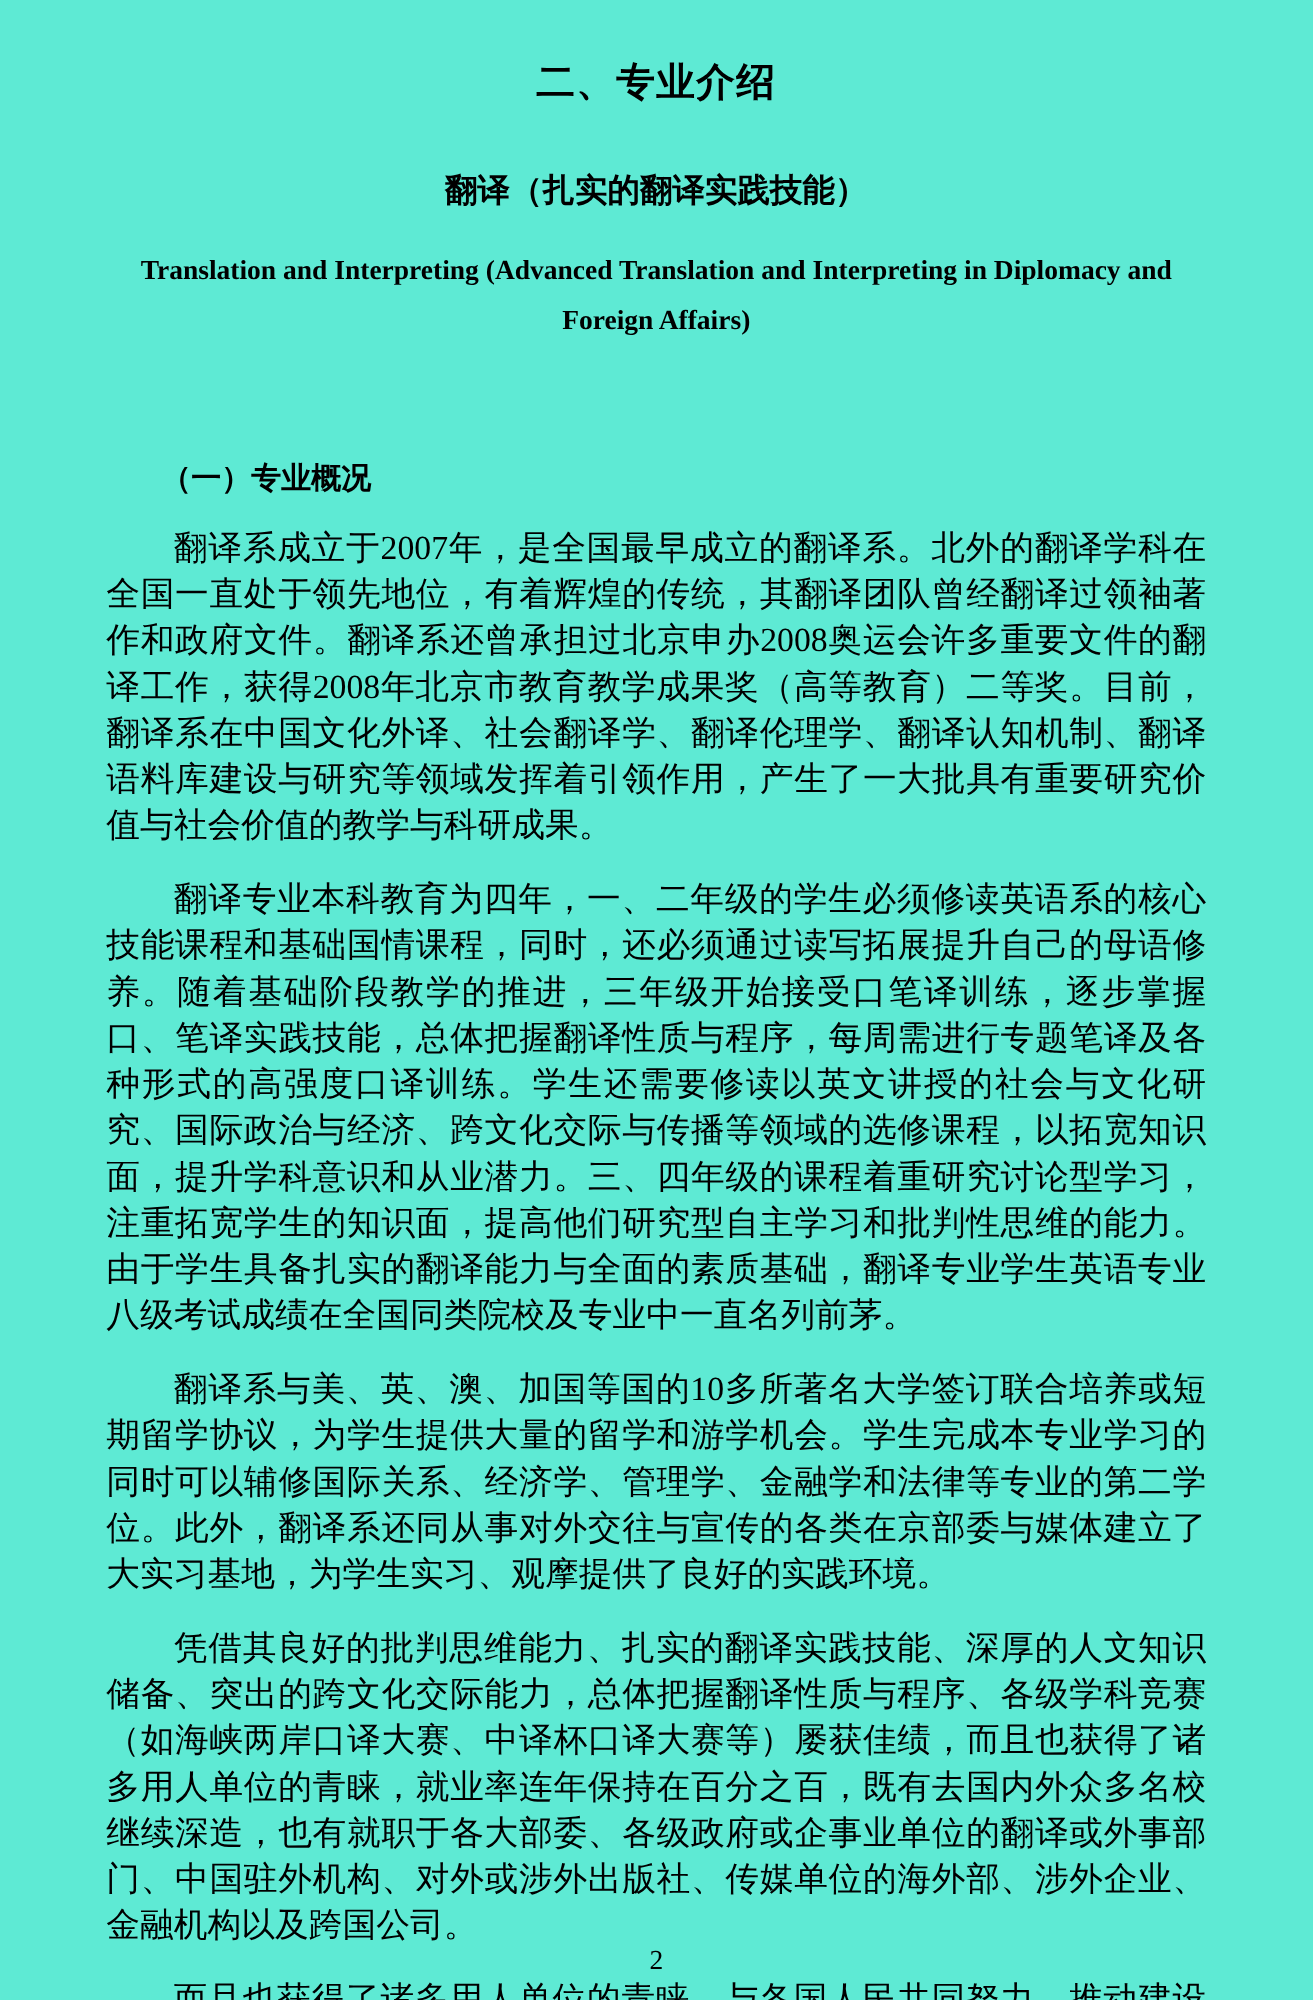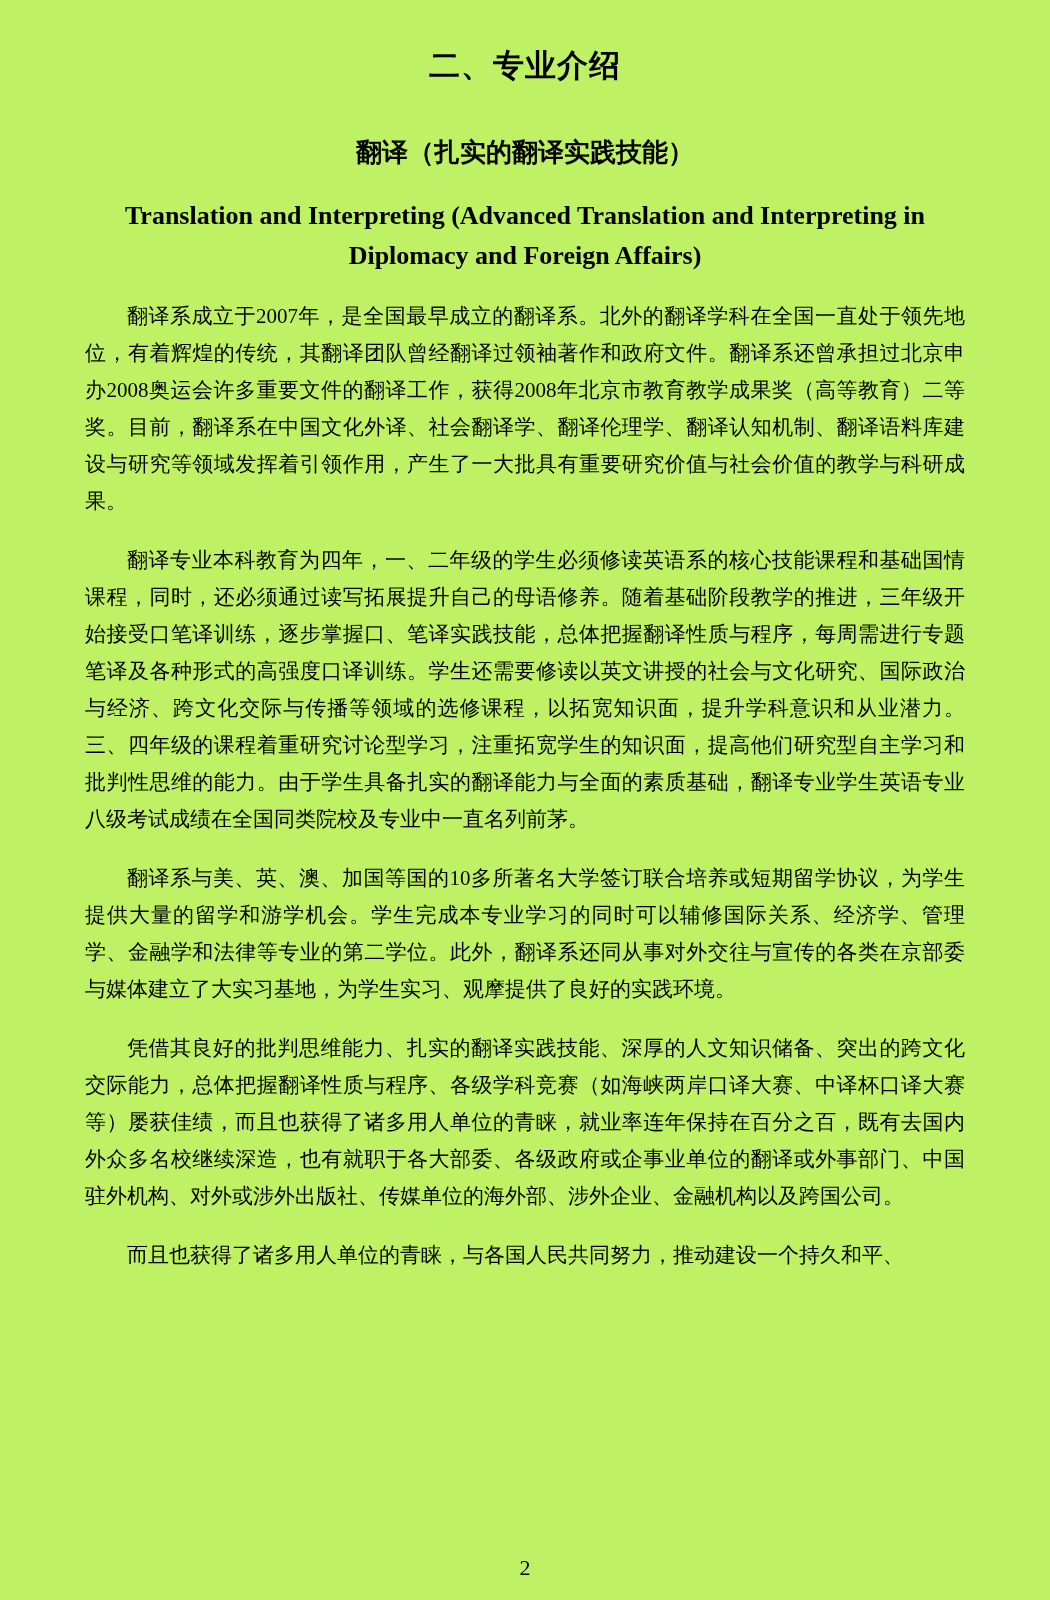--- a/index.html
+++ b/index.html
@@ -5,21 +5,21 @@
   html, body {
     margin: 0;
     padding: 0;
     background: #ffffff;
   }
   .page {
     position: relative;
     width: 1050px;
     height: 1600px;
     margin: 0 auto;
-    background: #bef264;
+    background: #5eead4;
     color: #000000;
     font-family: "Liberation Serif", "DejaVu Serif", serif;
     overflow: hidden;
   }
   .doc-title {
     margin: 48px 0 0 0;
     text-align: center;
     font-family: "Liberation Sans", "DejaVu Sans", sans-serif;
     font-size: 31px;
     font-weight: bold;
@@ -32,21 +32,21 @@
     font-family: "Liberation Sans", "DejaVu Sans", sans-serif;
     font-size: 26px;
     font-weight: bold;
     line-height: 32px;
   }
   .doc-subtitle-en {
     max-width: 850px;
     margin: 28px auto 0 auto;
     text-align: center;
     font-family: "Liberation Serif", "DejaVu Serif", serif;
-    font-size: 26px;
+    font-size: 22px;
     font-weight: bold;
     line-height: 40px;
   }
   .content {
     padding: 0 85px;
   }
   .section-heading {
     margin: 0;
     padding-left: 44px;
     font-family: "Liberation Sans", "DejaVu Sans", sans-serif;
@@ -55,21 +55,21 @@
     line-height: 30px;
   }
   .section-heading.first {
     margin-top: 92px;
   }
   .section-heading.second {
     margin-top: 38px;
   }
   .body-paragraph {
     margin: 22px 0 0 0;
-    font-size: 21px;
+    font-size: 27px;
     line-height: 37px;
     text-align: justify;
     text-indent: 2em;
     word-break: break-all;
   }
   .page-number {
     position: absolute;
     left: 0;
     bottom: 20px;
     width: 100%;
@@ -84,20 +84,21 @@
 <div class="page">
 
   <h1 class="doc-title">二、专业介绍</h1>
 
   <h2 class="doc-subtitle-zh">翻译（扎实的翻译实践技能）</h2>
 
   <div class="doc-subtitle-en">Translation and Interpreting (Advanced Translation and Interpreting in Diplomacy and Foreign Affairs)</div>
 
   <div class="content">
 
+    <h3 class="section-heading first">（一）专业概况</h3>
 
     <p class="body-paragraph">翻译系成立于2007年，是全国最早成立的翻译系。北外的翻译学科在全国一直处于领先地位，有着辉煌的传统，其翻译团队曾经翻译过领袖著作和政府文件。翻译系还曾承担过北京申办2008奥运会许多重要文件的翻译工作，获得2008年北京市教育教学成果奖（高等教育）二等奖。目前，翻译系在中国文化外译、社会翻译学、翻译伦理学、翻译认知机制、翻译语料库建设与研究等领域发挥着引领作用，产生了一大批具有重要研究价值与社会价值的教学与科研成果。</p>
 
     <p class="body-paragraph">翻译专业本科教育为四年，一、二年级的学生必须修读英语系的核心技能课程和基础国情课程，同时，还必须通过读写拓展提升自己的母语修养。随着基础阶段教学的推进，三年级开始接受口笔译训练，逐步掌握口、笔译实践技能，总体把握翻译性质与程序，每周需进行专题笔译及各种形式的高强度口译训练。学生还需要修读以英文讲授的社会与文化研究、国际政治与经济、跨文化交际与传播等领域的选修课程，以拓宽知识面，提升学科意识和从业潜力。三、四年级的课程着重研究讨论型学习，注重拓宽学生的知识面，提高他们研究型自主学习和批判性思维的能力。由于学生具备扎实的翻译能力与全面的素质基础，翻译专业学生英语专业八级考试成绩在全国同类院校及专业中一直名列前茅。</p>
 
     <p class="body-paragraph">翻译系与美、英、澳、加国等国的10多所著名大学签订联合培养或短期留学协议，为学生提供大量的留学和游学机会。学生完成本专业学习的同时可以辅修国际关系、经济学、管理学、金融学和法律等专业的第二学位。此外，翻译系还同从事对外交往与宣传的各类在京部委与媒体建立了大实习基地，为学生实习、观摩提供了良好的实践环境。</p>
 
     <p class="body-paragraph">凭借其良好的批判思维能力、扎实的翻译实践技能、深厚的人文知识储备、突出的跨文化交际能力，总体把握翻译性质与程序、各级学科竞赛（如海峡两岸口译大赛、中译杯口译大赛等）屡获佳绩，而且也获得了诸多用人单位的青睐，就业率连年保持在百分之百，既有去国内外众多名校继续深造，也有就职于各大部委、各级政府或企事业单位的翻译或外事部门、中国驻外机构、对外或涉外出版社、传媒单位的海外部、涉外企业、金融机构以及跨国公司。</p>
 
 

